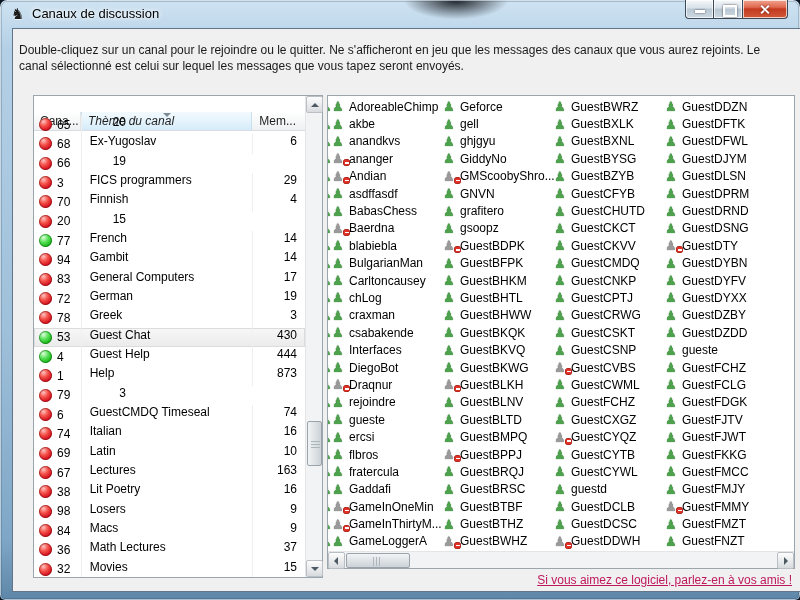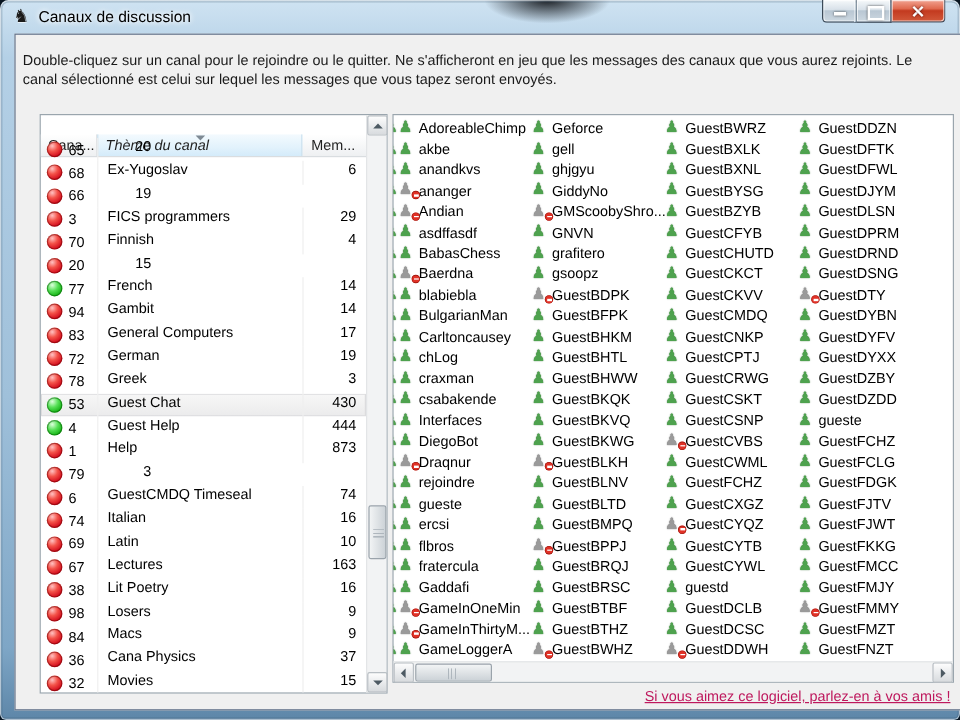--- a/index.html
+++ b/index.html
@@ -273,21 +273,21 @@
               <span>84</span>
             </span>
             <span class="cell c-theme">Macs</span>
             <span class="cell c-mem">9</span>
           </div>
           <div class="trow">
             <span class="cell c-num">
               <span class="status red"></span>
               <span>36</span>
             </span>
-            <span class="cell c-theme">Cana Physics</span>
+            <span class="cell c-theme">Math Lectures</span>
             <span class="cell c-mem">37</span>
           </div>
           <div class="trow">
             <span class="cell c-num">
               <span class="status red"></span>
               <span>32</span>
             </span>
             <span class="cell c-theme">Movies</span>
             <span class="cell c-mem">15</span>
           </div>

